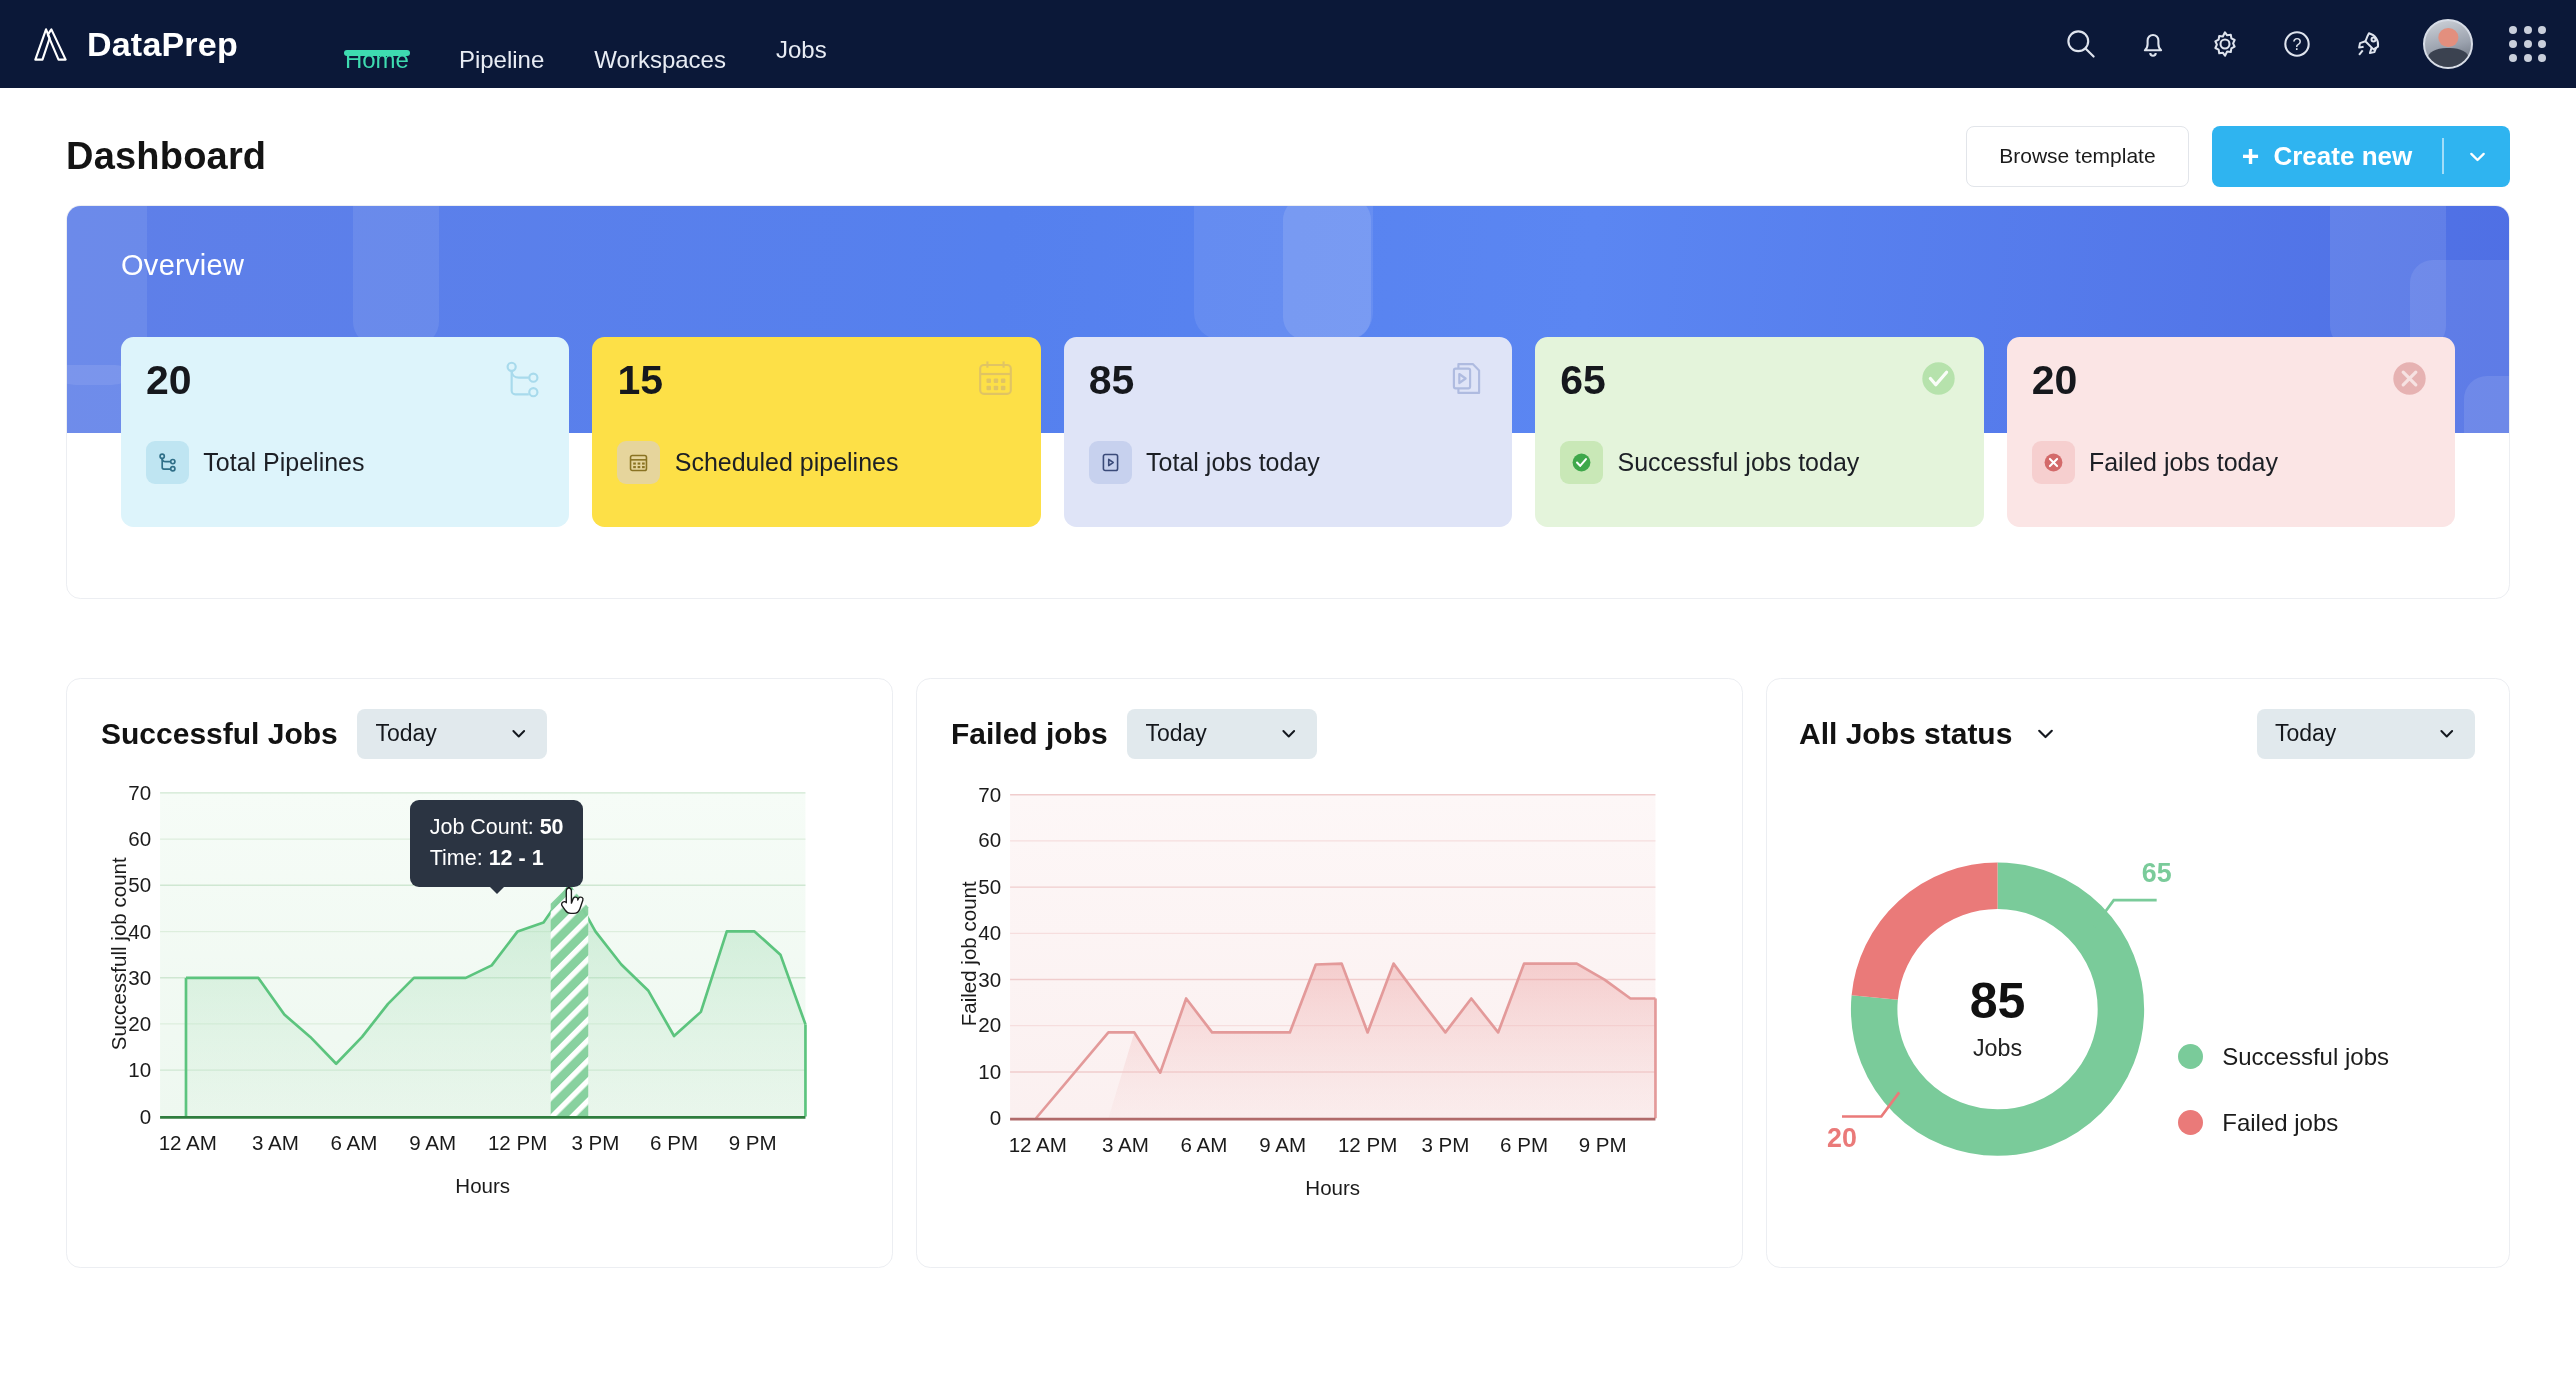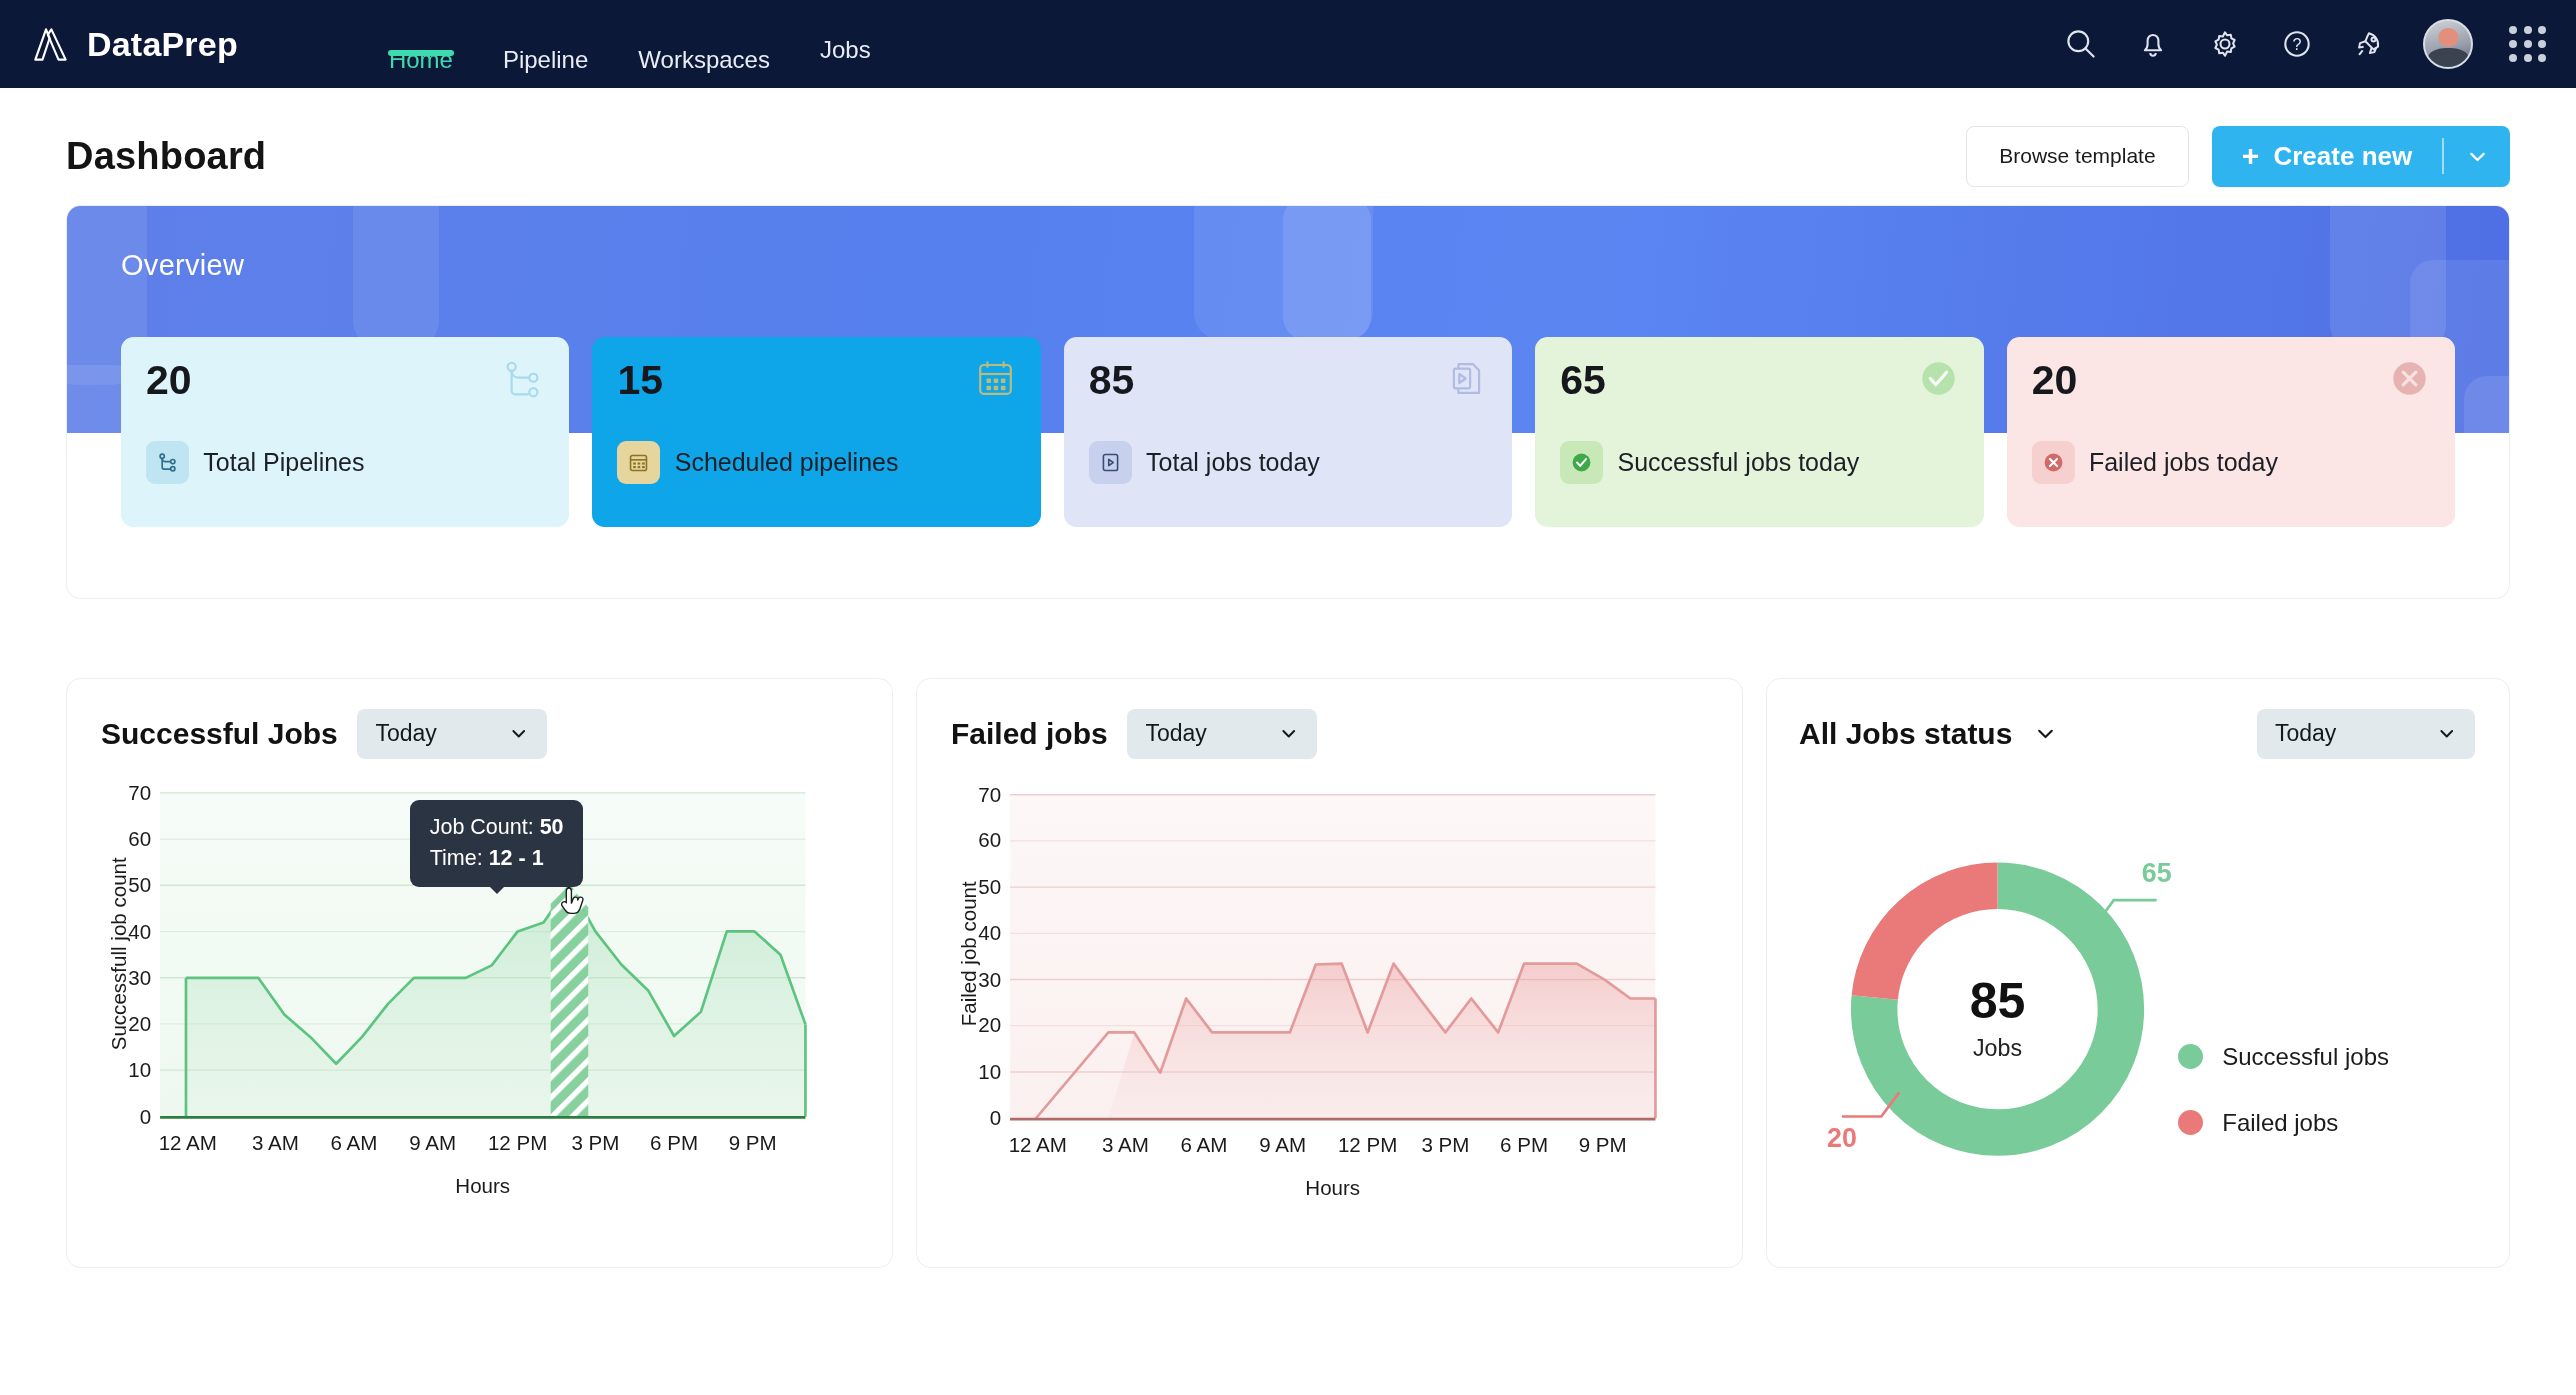--- a/index.html
+++ b/index.html
@@ -9,21 +9,20 @@
     font-family: "Liberation Sans", sans-serif;
     overflow: hidden;
   }
 
   
   .topbar {
     height: 88px; width: 100%;
     background: #0b1838;
     display: flex; align-items: center;
     position: relative;
-    gap: 44px;
   }
   .brand { display: flex; align-items: center; gap: 16px; margin-left: 30px; }
   .brand-logo { width: 41px; height: 41px; }
   .brand-name { color: #ffffff; font-size: 34px; font-weight: 700; letter-spacing: 0.2px; }
 
   .nav { display: flex; align-items: flex-start; margin-left: 82px; gap: 0px; height: 88px; }
   .nav-item {
     position: relative; color: #e8ecf4; font-size: 24px;
     padding: 46px 25px 0 25px; cursor: pointer; white-space: nowrap;
   }
@@ -294,21 +293,21 @@
                   <circle cx="19" cy="20" r="2.4"></circle>
                   <path d="M7 8.4 v10 a2 2 0 0 0 2 2 h7.6"></path>
                   <path d="M7 8.4 c0 2.6 2 3.6 4 3.6 h5.6"></path>
                 </g>
               </svg>
           </span>
           <span class="stat-label">Total Pipelines</span>
         </div>
       </div>
 
-      <div class="stat-card" id="sc1" style="background: #0ea5e9;">
+      <div class="stat-card" id="sc1" style="background: #fde047;">
         <div class="stat-num">15</div>
         <div class="stat-bigicon">
           <svg width="45" height="45" viewBox="0 0 50 50">
               <g fill="none" stroke="#dcc069" stroke-width="2.4">
                 <rect x="8" y="10" width="34" height="32" rx="4"></rect>
                 <line x1="8" y1="20" x2="42" y2="20"></line>
                 <line x1="16" y1="6" x2="16" y2="13"></line>
                 <line x1="34" y1="6" x2="34" y2="13"></line>
               </g>
               <g fill="#dcc069">

